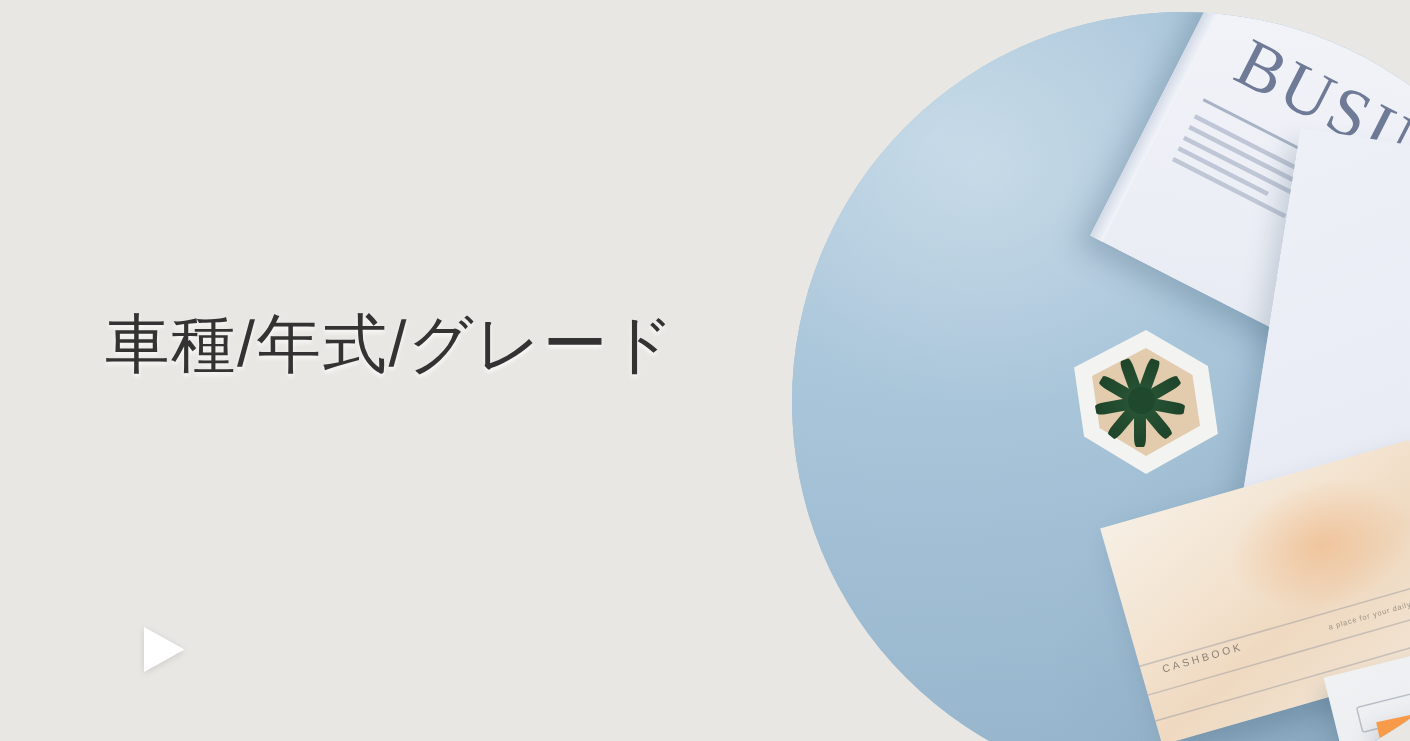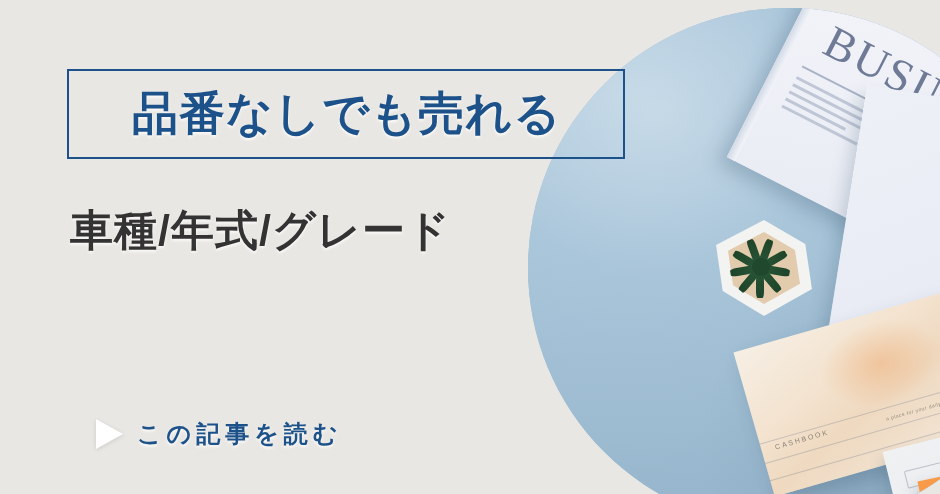--- a/index.html
+++ b/index.html
@@ -253,21 +253,21 @@
     letter-spacing: 1px;
     text-shadow: 0 2px 3px rgba(255,255,255,0.85);
     white-space: nowrap;
   }
 
   .subhead {
     position: absolute;
     left: 70px;
     top: 196px;
     font-size: 43px;
-    font-weight: bold;
+    font-weight: normal;
     color: #333333;
     line-height: 68px;
     letter-spacing: 1px;
     text-shadow: 0 2px 3px rgba(255,255,255,0.8);
     white-space: nowrap;
   }
   .subhead .l2 { display: block; }
 
   .cta {
     position: absolute;
@@ -344,26 +344,22 @@
 
     <div class="form-paper">
       <div class="fp-bar"></div>
 
     </div>
 
     <div class="orange-card"></div>
 
   </div>
 
-  <div class="headline-box">
-    <div class="headline">品番なしでも売れる</div>
-  </div>
 
   <div class="subhead">
     <span class="l1">車種/年式/グレード</span>
   </div>
 
   <div class="cta">
     <span class="play"></span>
-    <span class="cta-text">この記事を読む</span>
   </div>
 
 </div>
 
 </body></html>

